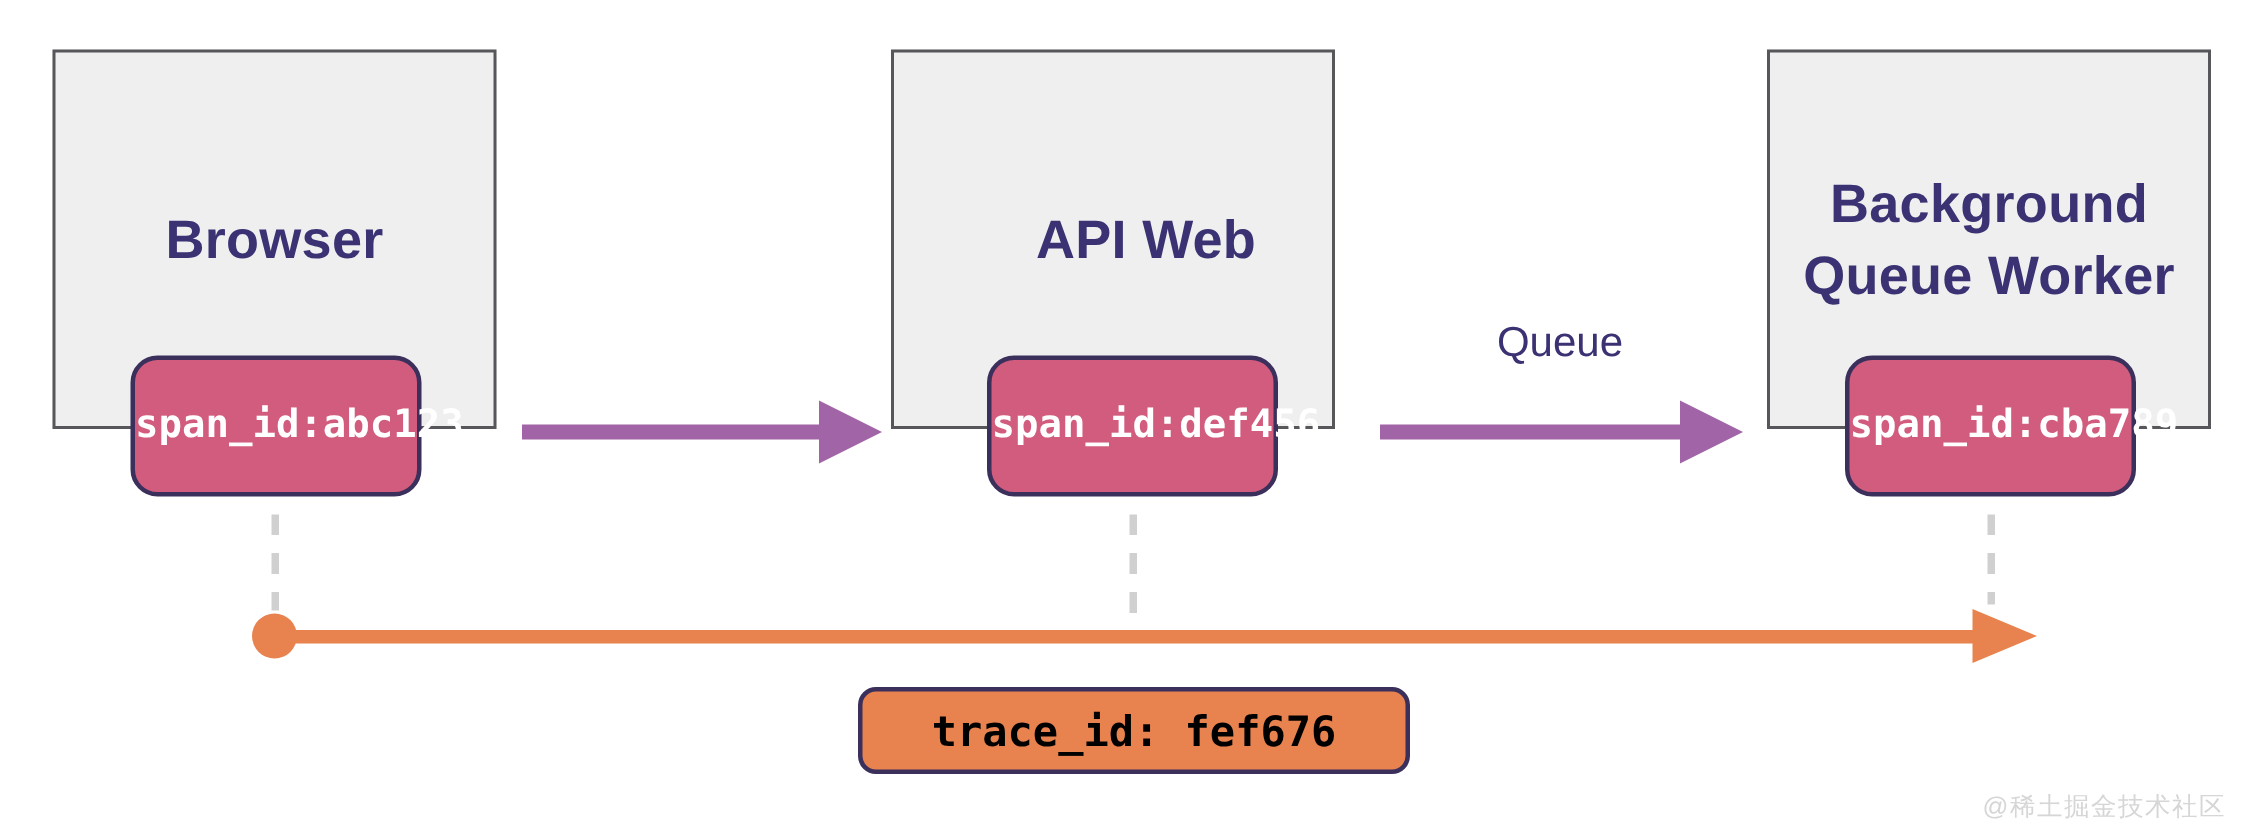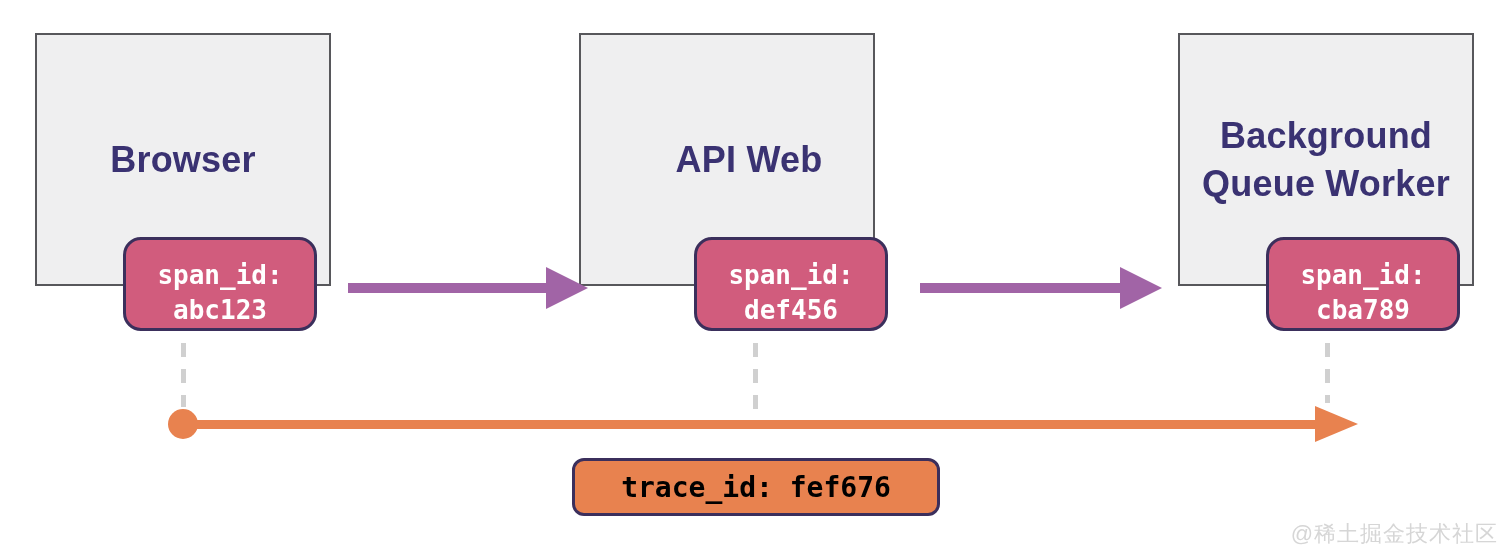--- a/index.html
+++ b/index.html
@@ -19,21 +19,21 @@
     width: 296px;
     height: 253px;
     background: var(--box_fill, #efeff0);
     border: 2px solid var(--box_border, #57575b);
     box-sizing: border-box;
     display: flex;
     align-items: center;
     justify-content: center;
   }
   .node-1 { left: 35px; }
-  .node-2 { left: 579px; padding-left: 44px; }
+  .node-2 { left: 594px; padding-left: 44px; }
   .node-3 { left: 1178px; }
   .node-title {
     text-align: center;
     color: var(--navy, #3a3272);
     font-size: 36px;
     font-weight: 600;
     line-height: 1.32;
     letter-spacing: 0.2px;
   }
   .node-title span { display: block; }
@@ -47,25 +47,23 @@
     box-sizing: border-box;
     background: var(--pink, #d15c7d);
     border: 3px solid var(--border_dark, #3b2f5c);
     border-radius: 18px;
     color: #ffffff;
     font-family: "DejaVu Sans Mono", monospace;
     font-size: 26px;
     font-weight: bold;
     line-height: 1.35;
     display: flex;
-    flex-direction: column;
     align-items: center;
-    justify-content: flex-end;
+    justify-content: space-between;
     z-index: 3;
-    margin-left: 36px;
   }
   .span-badge-1 { left: 87px; }
   .span-badge-2 { left: 658px; }
   .span-badge-3 { left: 1230px; }
   .span-badge span { display: block; }
 
   
   .arrow-label {
     position: absolute;
     top: 212px;
@@ -148,23 +146,23 @@
     font-weight: bold;
     display: flex;
     align-items: center;
     justify-content: center;
     z-index: 3;
   }
 
   
   .watermark {
     position: absolute;
-    right: 14px; bottom: 10px;
+    right: 28px; bottom: 10px;
     color: var(--watermark, #d6d6d6);
-    font-size: 22px;
+    font-size: 17px;
     letter-spacing: 1px;
   }
 </style>
 </head>
 <body>
 
 <div class="canvas">
 
   <div class="node node-1">
     <div class="node-title">
@@ -179,20 +177,21 @@
   <div class="node node-3">
     <div class="node-title">
       <span>Background</span>
       <span>Queue Worker</span>
     </div>
   </div>
 
   <div class="arrow-shaft arrow-shaft-1"></div>
   <div class="arrow-head arrow-head-1"></div>
 
+  <div class="arrow-label arrow-label-2">Queue</div>
   <div class="arrow-shaft arrow-shaft-2"></div>
   <div class="arrow-head arrow-head-2"></div>
 
   <div class="dash dash-1"></div>
   <div class="dash dash-2"></div>
   <div class="dash dash-3"></div>
 
   <div class="span-badge span-badge-1">
     <span>span_id:</span>
     <span>abc123</span>

